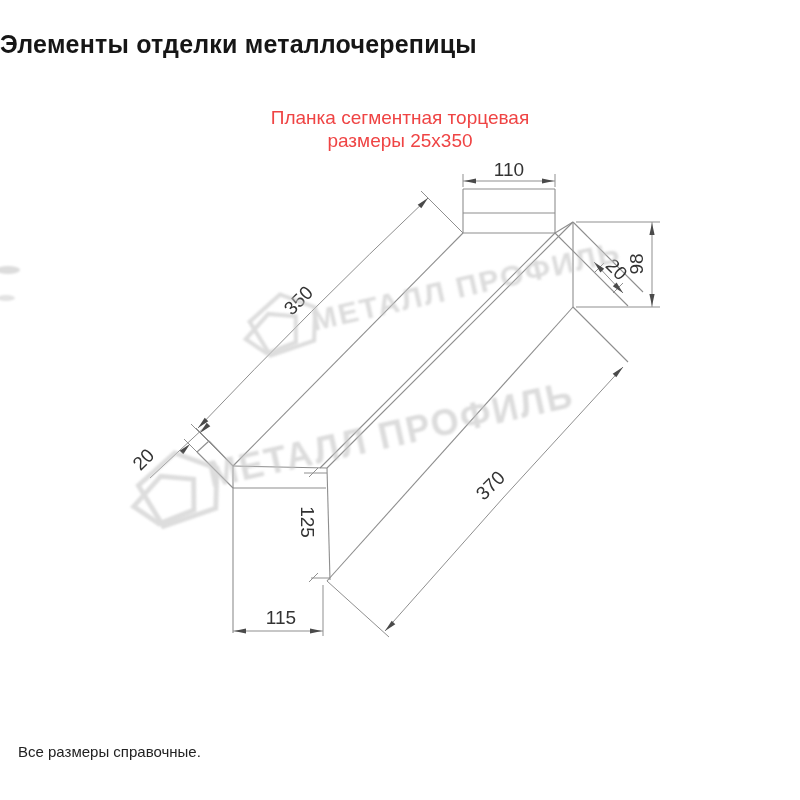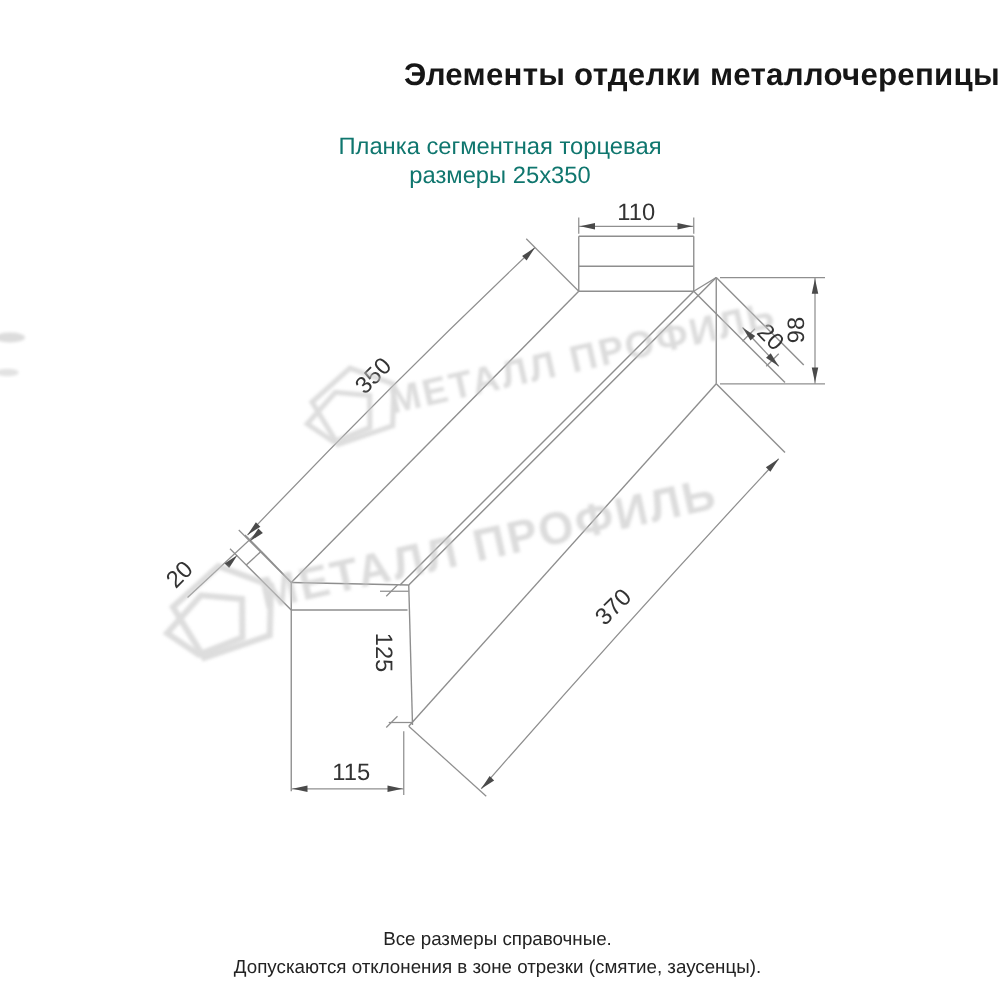--- a/index.html
+++ b/index.html
@@ -1,22 +1,22 @@
 <!DOCTYPE html>
 <html><head>
 <meta charset="utf-8">
 <style>
   html,body{margin:0;padding:0;background:#ffffff;}
   #stage{position:relative;width:800px;height:800px;background:#ffffff;overflow:hidden;
          font-family:"Liberation Sans", sans-serif;}
-  .title{position:absolute;top:30px;left:0;width:800px;text-align:right;
-         font-size:25px;font-weight:bold;color:#161616;letter-spacing:0.2px;margin-top:16px;}
+  .title{position:absolute;top:30px;left:0;width:800px;text-align:left;
+         font-size:25px;font-weight:bold;color:#161616;letter-spacing:0.2px;}
   .subtitle{position:absolute;top:106px;left:0;width:800px;text-align:center;
-         font-size:19px;color:#0f766e;line-height:23px;}
-  .footer{position:absolute;top:741px;left:18px;width:760px;text-align:center;
+         font-size:19px;color:#ef4444;line-height:23px;}
+  .footer{position:absolute;top:741px;left:18px;width:760px;text-align:left;
          font-size:15px;color:#222222;line-height:22px;}
   svg{position:absolute;top:0;left:0;}
   .shape{stroke:#8e8e8e;stroke-width:1.1;fill:none;}
   .dimln{stroke:#8f8f8f;stroke-width:1;fill:none;}
   .dimtxt{font-family:"Liberation Sans", sans-serif;font-size:19px;fill:#333333;}
   .arrow{fill:#4a4a4a;stroke:none;}
   .wmtxt{font-family:"Liberation Sans", sans-serif;font-weight:bold;fill:#c4c4c4;letter-spacing:2px;}
 </style>
 </head>
 <body>
@@ -154,16 +154,15 @@
       <g transform="translate(182 492) rotate(-14) scale(1.2)" stroke="#c6c6c6" stroke-width="4" fill="none">
         <path d="M-34,-14 L2,-33 L33,-12 L24,20 L-22,24 Z"></path>
         <path d="M-42,2 L-14,-17 L12,-8 L6,17 L-25,21 Z"></path>
       </g>
       <text class="wmtxt" font-size="36" x="392" y="447" text-anchor="middle" transform="rotate(-12.6 392 440)">МЕТАЛЛ ПРОФИЛЬ</text>
     </g>
   </svg>
 
   <div class="footer">
     <div>Все размеры справочные.</div>
-    <div>Допускаются отклонения в зоне отрезки (смятие, заусенцы).</div>
   </div>
 
 </div>
 
 </body></html>

